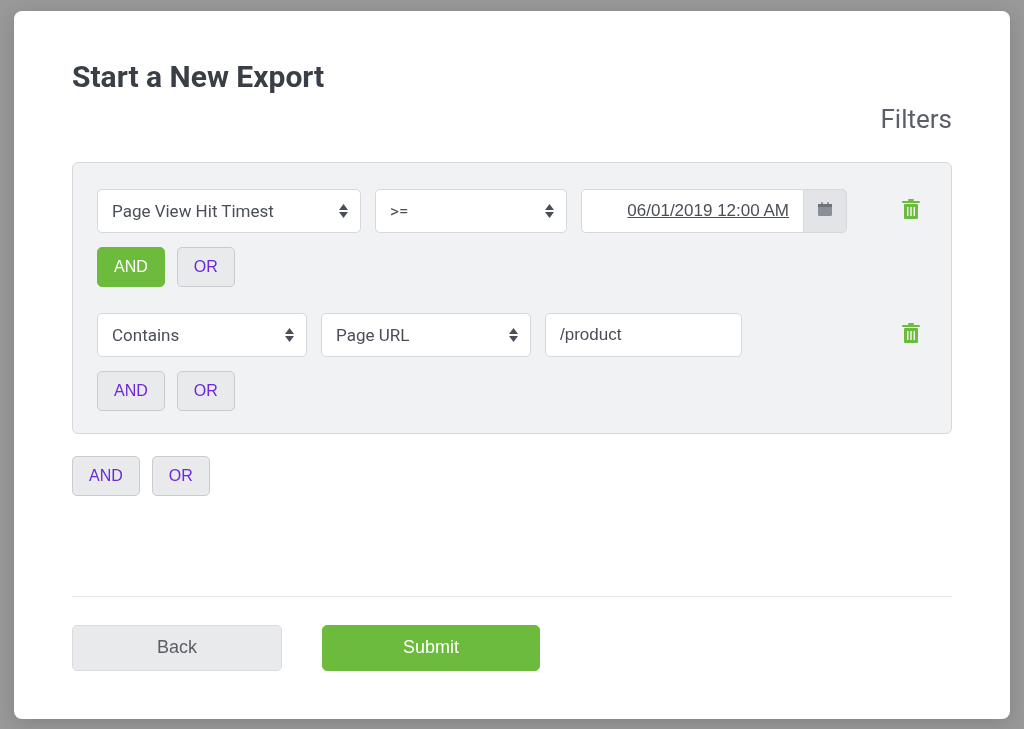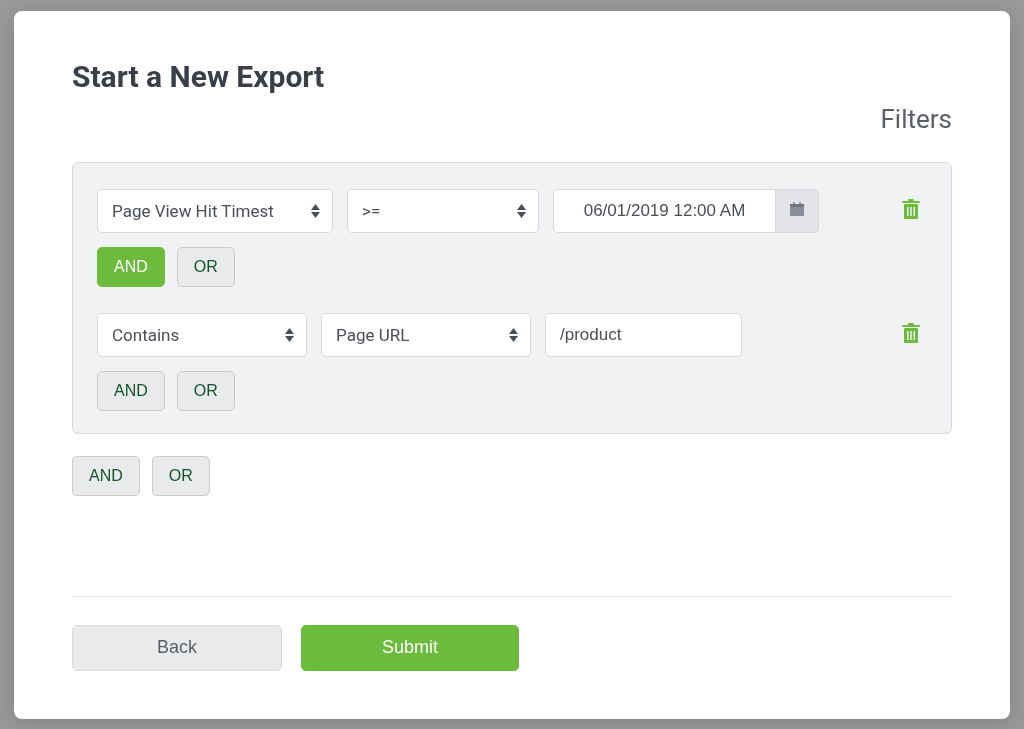--- a/index.html
+++ b/index.html
@@ -90,23 +90,24 @@
       background: #fff;
       border: 1px solid #d6d8db;
       border-radius: 5px 0 0 5px;
       border-right: none;
       height: 44px;
       padding: 0 14px;
       font-size: 17px;
       color: #4a4f57;
       outline: none;
       width: 222px;
-      text-align: center;
+      text-align: right;
       overflow: hidden;
       white-space: nowrap;
+      text-decoration: underline;
     }
     .dt-btn {
       width: 44px;
       height: 44px;
       background: #e2e4e7;
       border: 1px solid #d6d8db;
       border-radius: 0 5px 5px 0;
       display: flex;
       align-items: center;
       justify-content: center;
@@ -124,21 +125,21 @@
       gap: 12px;
       margin-top: 14px;
     }
     .logic-btn {
       height: 40px;
       padding: 0 16px;
       border-radius: 5px;
       font-size: 16px;
       border: 1px solid #c9cbce;
       background: #e9eaec;
-      color: #14532d;
+      color: #6d28d9;
       cursor: pointer;
       font-weight: 500;
     }
     .logic-btn.active {
       background: #6cbb3c;
       border-color: #6cbb3c;
       color: #fff;
     }
     .spacer-row { height: 26px; }
     .outer-logic {
@@ -149,21 +150,21 @@
     .bottom-area {
       margin-top: auto;
     }
     .divider {
       border: none;
       border-top: 1px solid #e6e7e9;
       margin-bottom: 28px;
     }
     .action-row {
       display: flex;
-      gap: 19px;
+      gap: 40px;
     }
     .btn-secondary {
       width: 210px;
       height: 46px;
       background: #e9eaec;
       border: 1px solid #d9dbde;
       border-radius: 5px;
       font-size: 18px;
       color: #5a5f67;
       cursor: pointer;
@@ -172,21 +173,21 @@
       width: 218px;
       height: 46px;
       background: #6cbb3c;
       border: 1px solid #6cbb3c;
       border-radius: 5px;
       font-size: 18px;
       color: #fff;
       cursor: pointer;
     }
     
-    .w-field1 { width: 236px; }
+    .w-field1 { width: 264px; }
     .w-op1 { width: 192px; }
     .w-field2 { width: 210px; }
     .w-op2 { width: 210px; }
     .w-val2 { width: 197px; }
   </style>
 </head>
 <body>
 
 <div class="modal">
   <h1 class="page-title">Start a New Export</h1>

